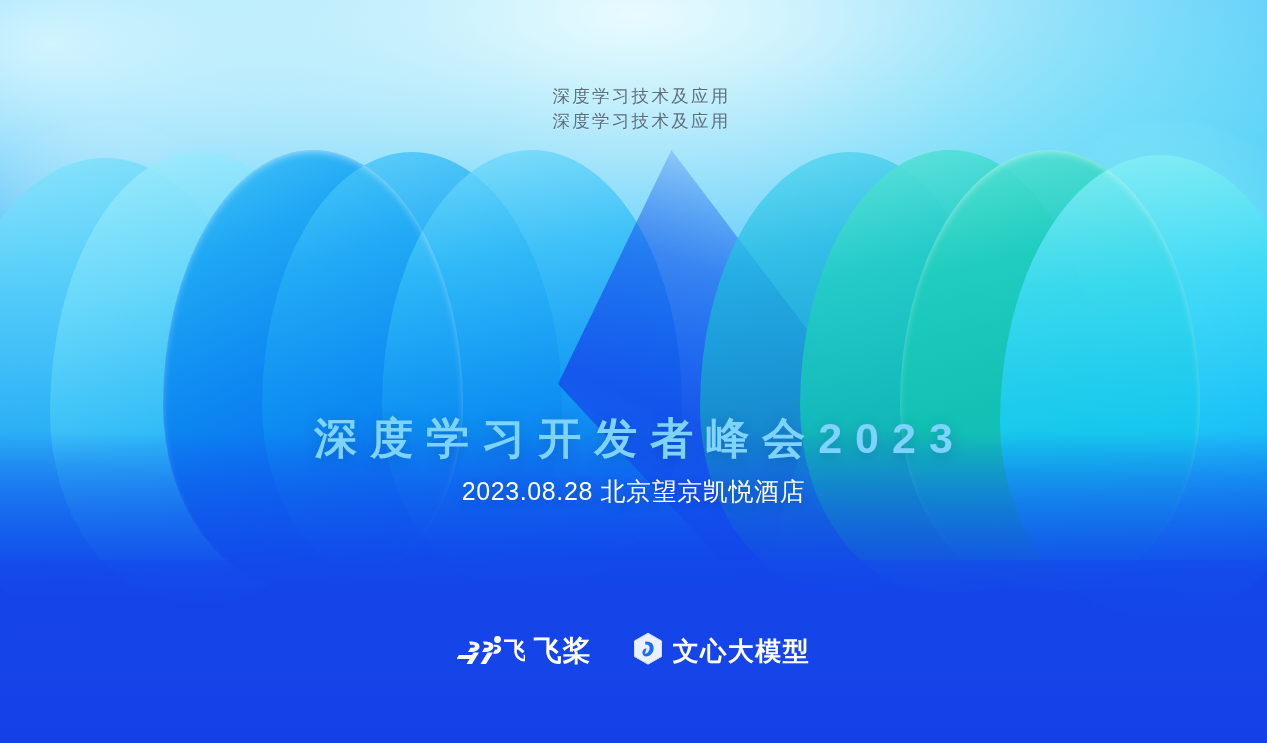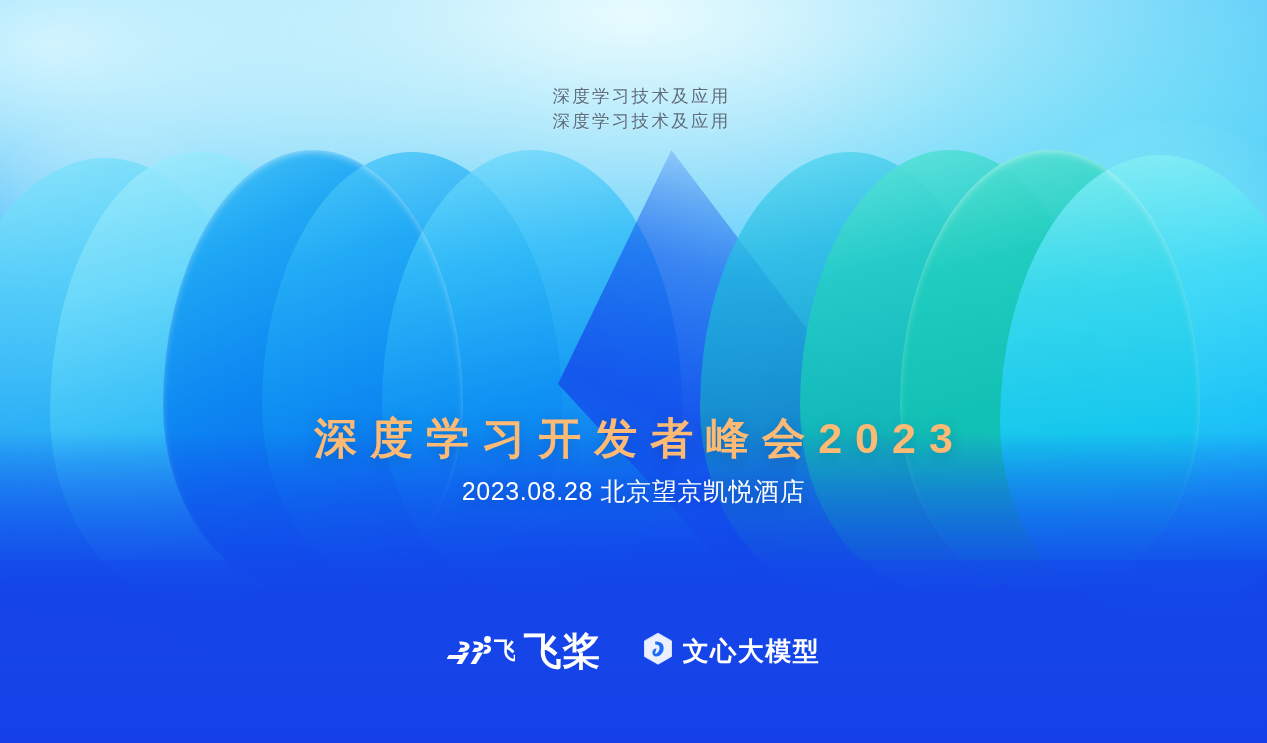--- a/index.html
+++ b/index.html
@@ -99,21 +99,21 @@
     height:104px;
     vertical-align:-3px;
     margin:0 2px 0 -2px;
   }
   .glyph-a svg{display:block;width:100%;height:100%;
     filter:drop-shadow(0 6px 22px rgba(8,50,130,.30));}
 
   .cn-title{
     position:absolute; left:0; right:0; top:412px;
     text-align:center;
-    color:#fdba74;
+    color:#7dd3fc;
     font-size:43px;
     line-height:52px;
     font-weight:600;
     letter-spacing:13px;
     text-indent:13px;
     white-space:nowrap;
     text-shadow:0 3px 14px rgba(8,50,130,.28);
   }
   .meta{
     position:absolute; left:0; right:0; top:474px;
@@ -133,21 +133,21 @@
     display:flex; align-items:center; justify-content:center;
     gap:40px;
   }
   .logo{display:flex; align-items:center; gap:9px;}
   .logo-mark{display:block;}
   .logo-text{
     color:#fff;
     font-weight:700;
     white-space:nowrap;
   }
-  .paddle-text{font-size:38px; letter-spacing:1px; line-height:30px;}
+  .paddle-text{font-size:28px; letter-spacing:1px; line-height:30px;}
   .ernie-text{font-size:26px; letter-spacing:1.5px; line-height:30px;text-align:center;}
 </style>
 </head>
 <body>
 
 <div id="poster">
 
   <div class="bg-base"></div>
   <div class="bg-tint-left"></div>
   <div class="bg-tint-right"></div>

